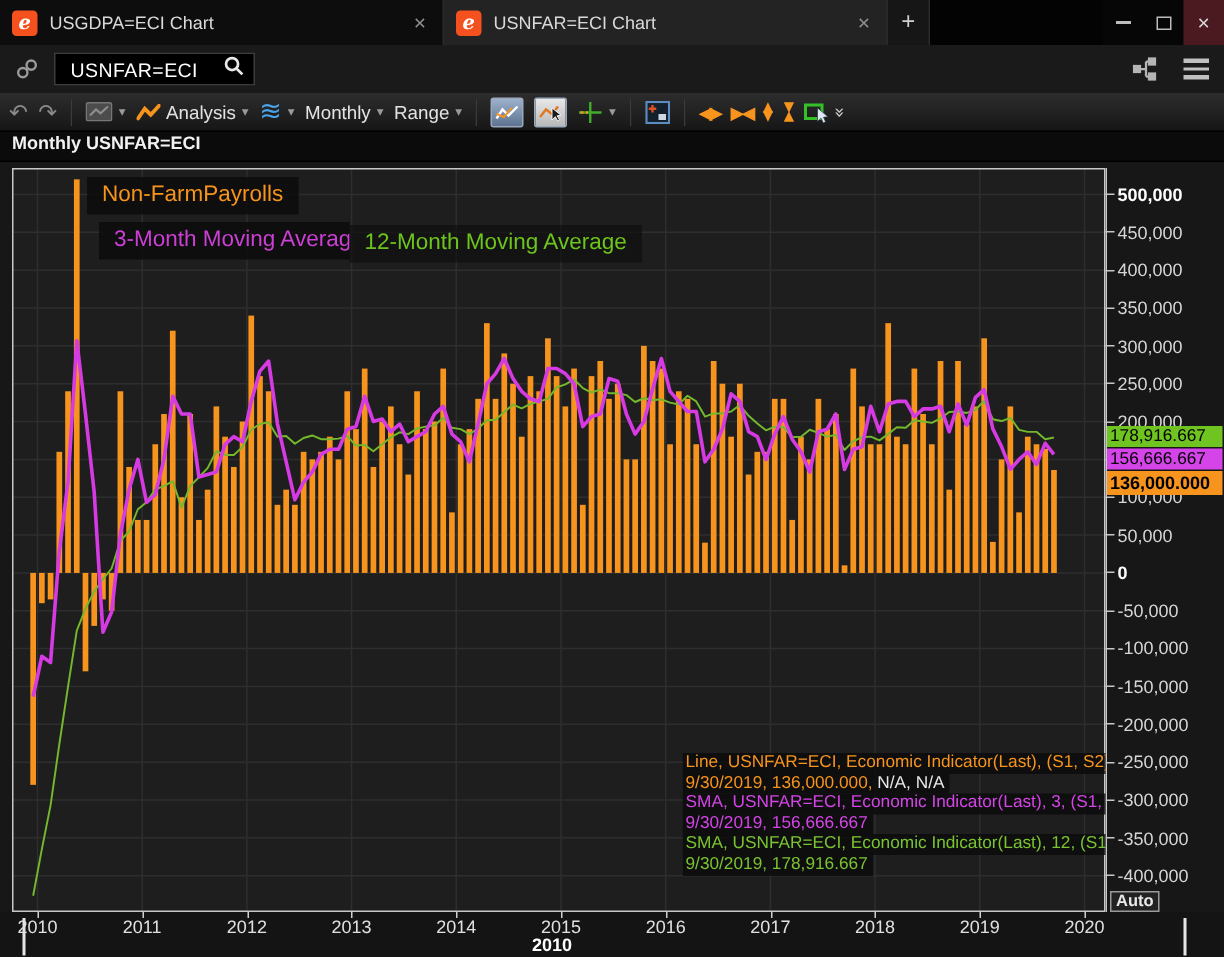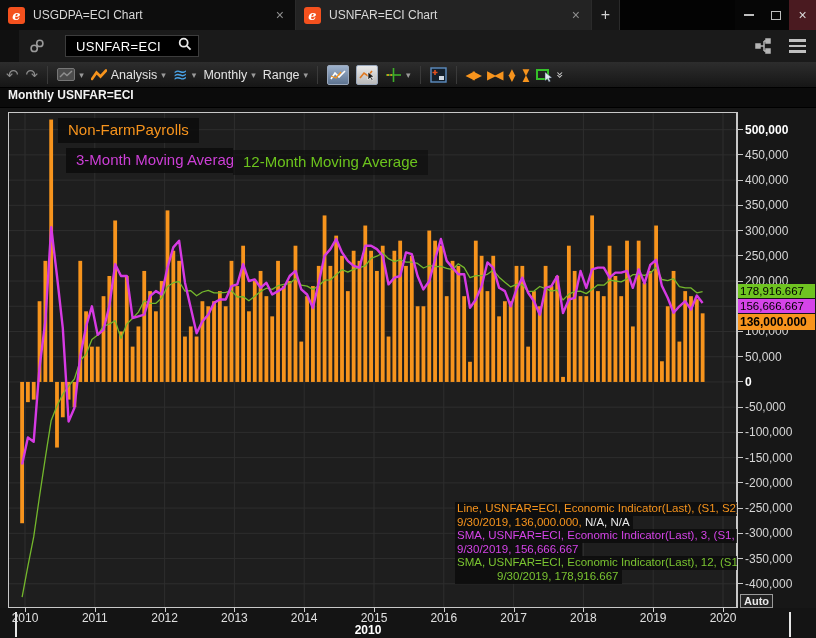--- a/index.html
+++ b/index.html
@@ -20,21 +20,21 @@
   .tab-close { color:#8f8f8f; font-size:14px; padding:0 3px; cursor:default; }
   .newtab { width:28px; display:flex; align-items:center; justify-content:center;
             color:#cfcfcf; font-size:16px; background:#161616; border-right:1px solid #2a2a2a; }
   .tab-spacer { flex:1; background:#030303; }
   .winbtn { width:27px; display:flex; align-items:center; justify-content:center; }
   .winbtn .minbar { width:10px; height:2px; background:#bdbdbd; }
   .winbtn .maxbox { width:10px; height:9px; border:1.5px solid #bdbdbd; }
   .winbtn.close { background:#4a1a20; color:#d8d8d8; font-size:14px; }
 
   
-  .searchrow { height:32px; background:#1a1a1a; display:flex; align-items:center; padding:0 10px; gap:20px;margin-left:19px; }
+  .searchrow { height:32px; background:#1a1a1a; display:flex; align-items:center; padding:0 10px; gap:10px; }
   .iconbtn { display:flex; align-items:center; justify-content:center; }
   .searchbox { width:134px; height:22px; background:#000; border:1px solid #3c3c3c;
                display:flex; align-items:center; padding:0 6px 0 10px; gap:6px; }
   .searchbox .val { color:#fff; font-size:13px; flex:1; letter-spacing:.3px; }
   .searchrow .right { margin-left:auto; display:flex; align-items:center; gap:16px; }
   .hamburger { display:flex; flex-direction:column; gap:3px; }
   .hamburger div { width:17px; height:2.5px; background:#c0c0c0; }
 
   
   .toolbar { height:26px; background:linear-gradient(#2d2d2d,#161616); border-bottom:1px solid #000;
@@ -451,21 +451,21 @@
     <div class="autobox">Auto</div>
     <div class="legendbox legend-bars">Non-FarmPayrolls</div>
     <div class="legendbox legend-sma3">3-Month Moving Average</div>
     <div class="legendbox legend-sma12">12-Month Moving Average</div>
     <div class="infoblock" id="infoblock">
         <div class="infoline"><span style="color: rgb(247, 148, 29);">Line, USNFAR=ECI, Economic Indicator(Last), (S1, S2)</span></div>
         <div class="infoline"><span style="color: rgb(247, 148, 29);">9/30/2019, 136,000.000,</span><span style="color: rgb(232, 232, 232);"> N/A, N/A</span></div>
         <div class="infoline"><span style="color: rgb(213, 68, 232);">SMA, USNFAR=ECI, Economic Indicator(Last),  3, (S1, S2)</span></div>
         <div class="infoline"><span style="color: rgb(213, 68, 232);">9/30/2019, 156,666.667</span></div>
         <div class="infoline"><span style="color: rgb(122, 196, 49);">SMA, USNFAR=ECI, Economic Indicator(Last),  12, (S1, S2)</span></div>
-        <div class="infoline"><span style="color: rgb(122, 196, 49); margin-left: 40px;">9/30/2019, 178,916.667</span></div>
+        <div class="infoline"><span style="color: rgb(122, 196, 49);">9/30/2019, 178,916.667</span></div>
       </div>
   </div>
 
   <div class="bottombar" id="bottombar">
     <div class="timeline-label">2010</div>
     <div class="handle" style="left:15px"></div>
     <div class="handle" style="left:789px"></div>
   <div class="xtick" style="left: 25px;"></div>
       <div class="xlab" style="left: 25px;">2010</div>
       <div class="xtick" style="left: 94.8px;"></div>

